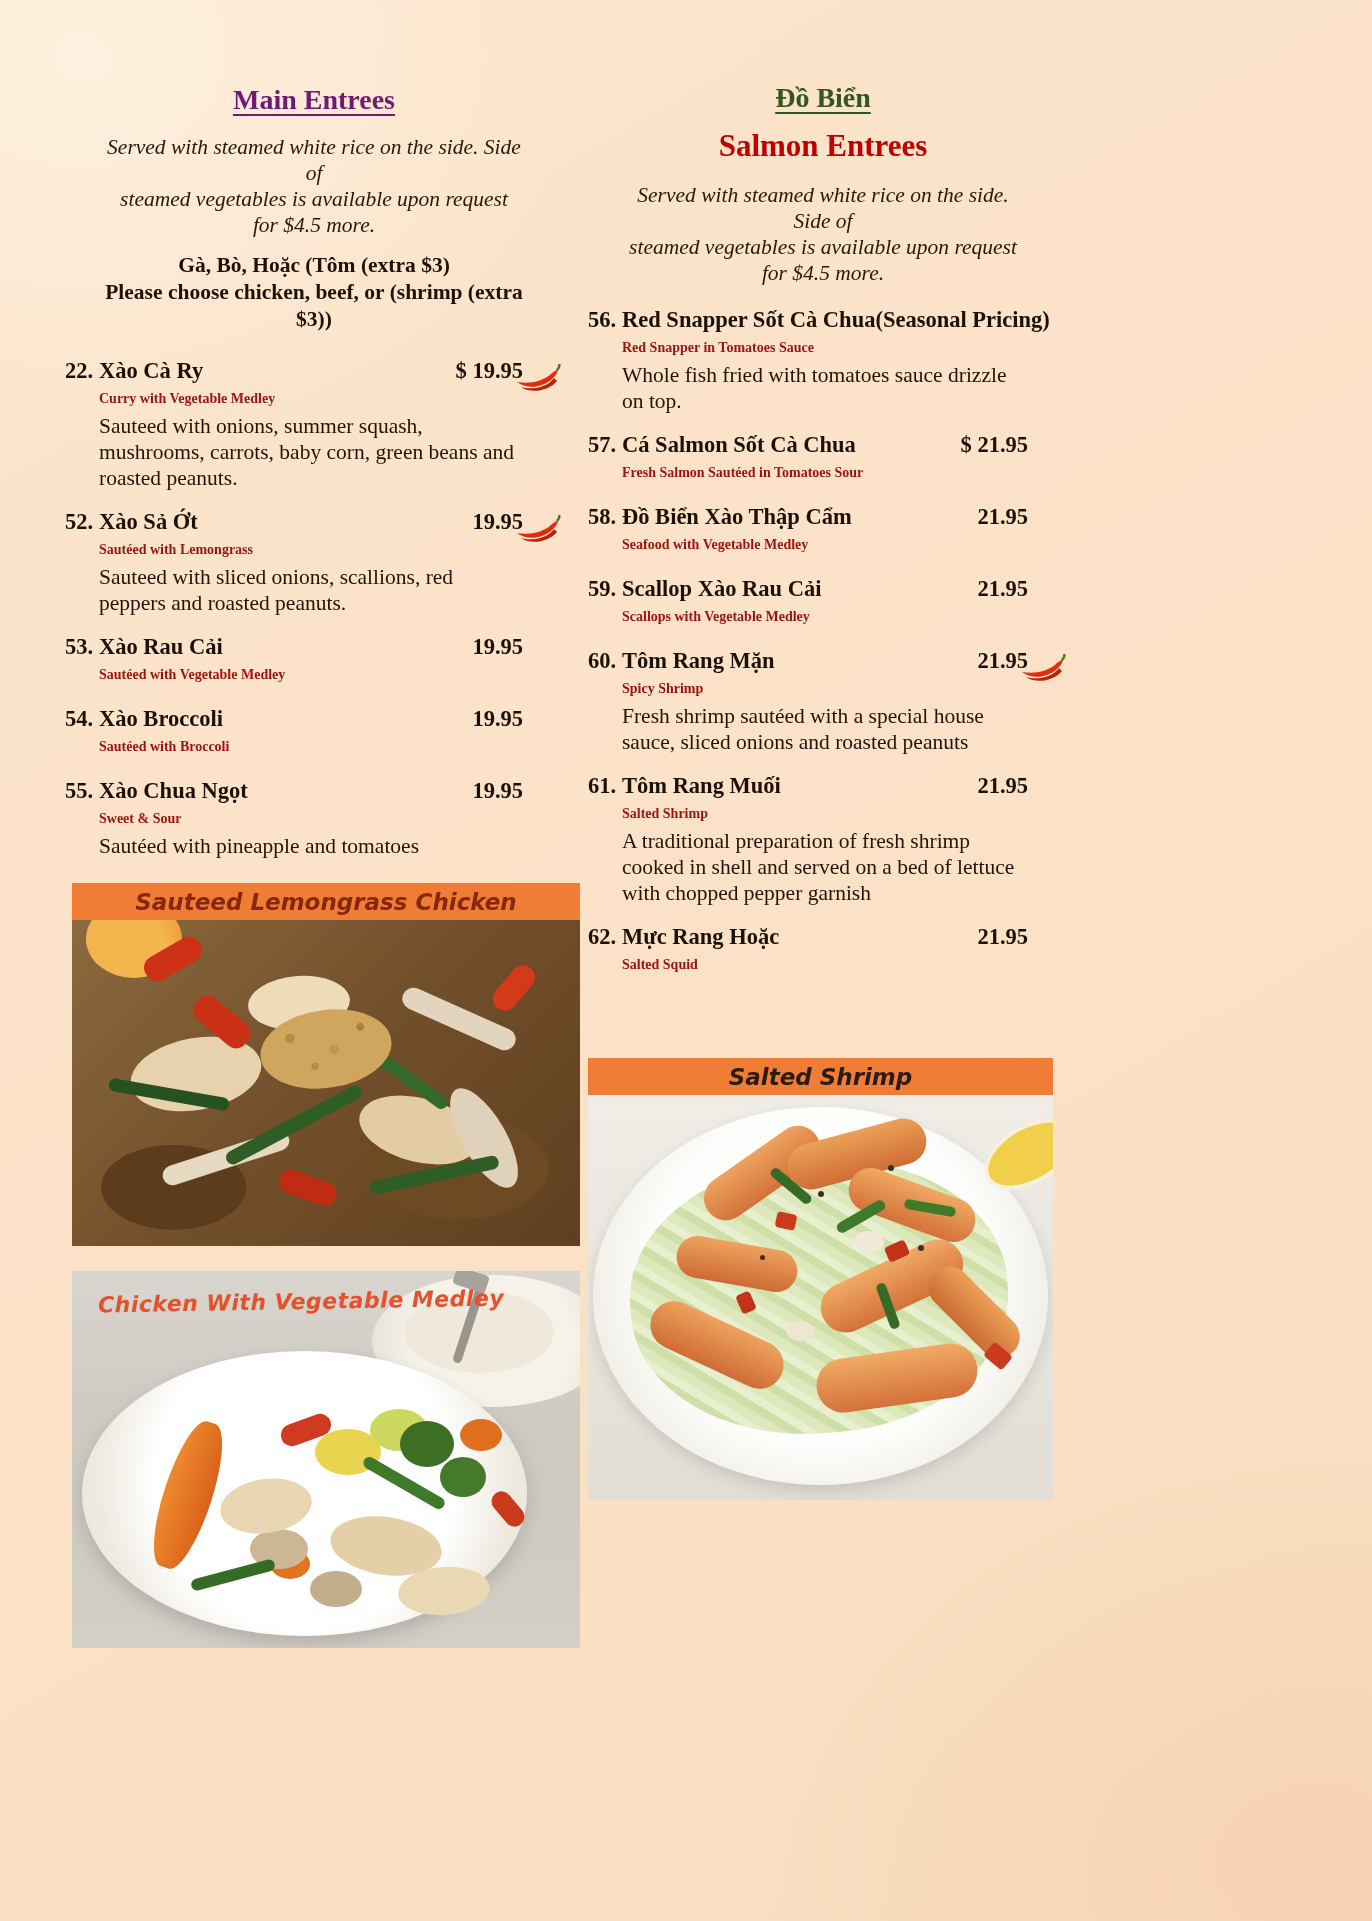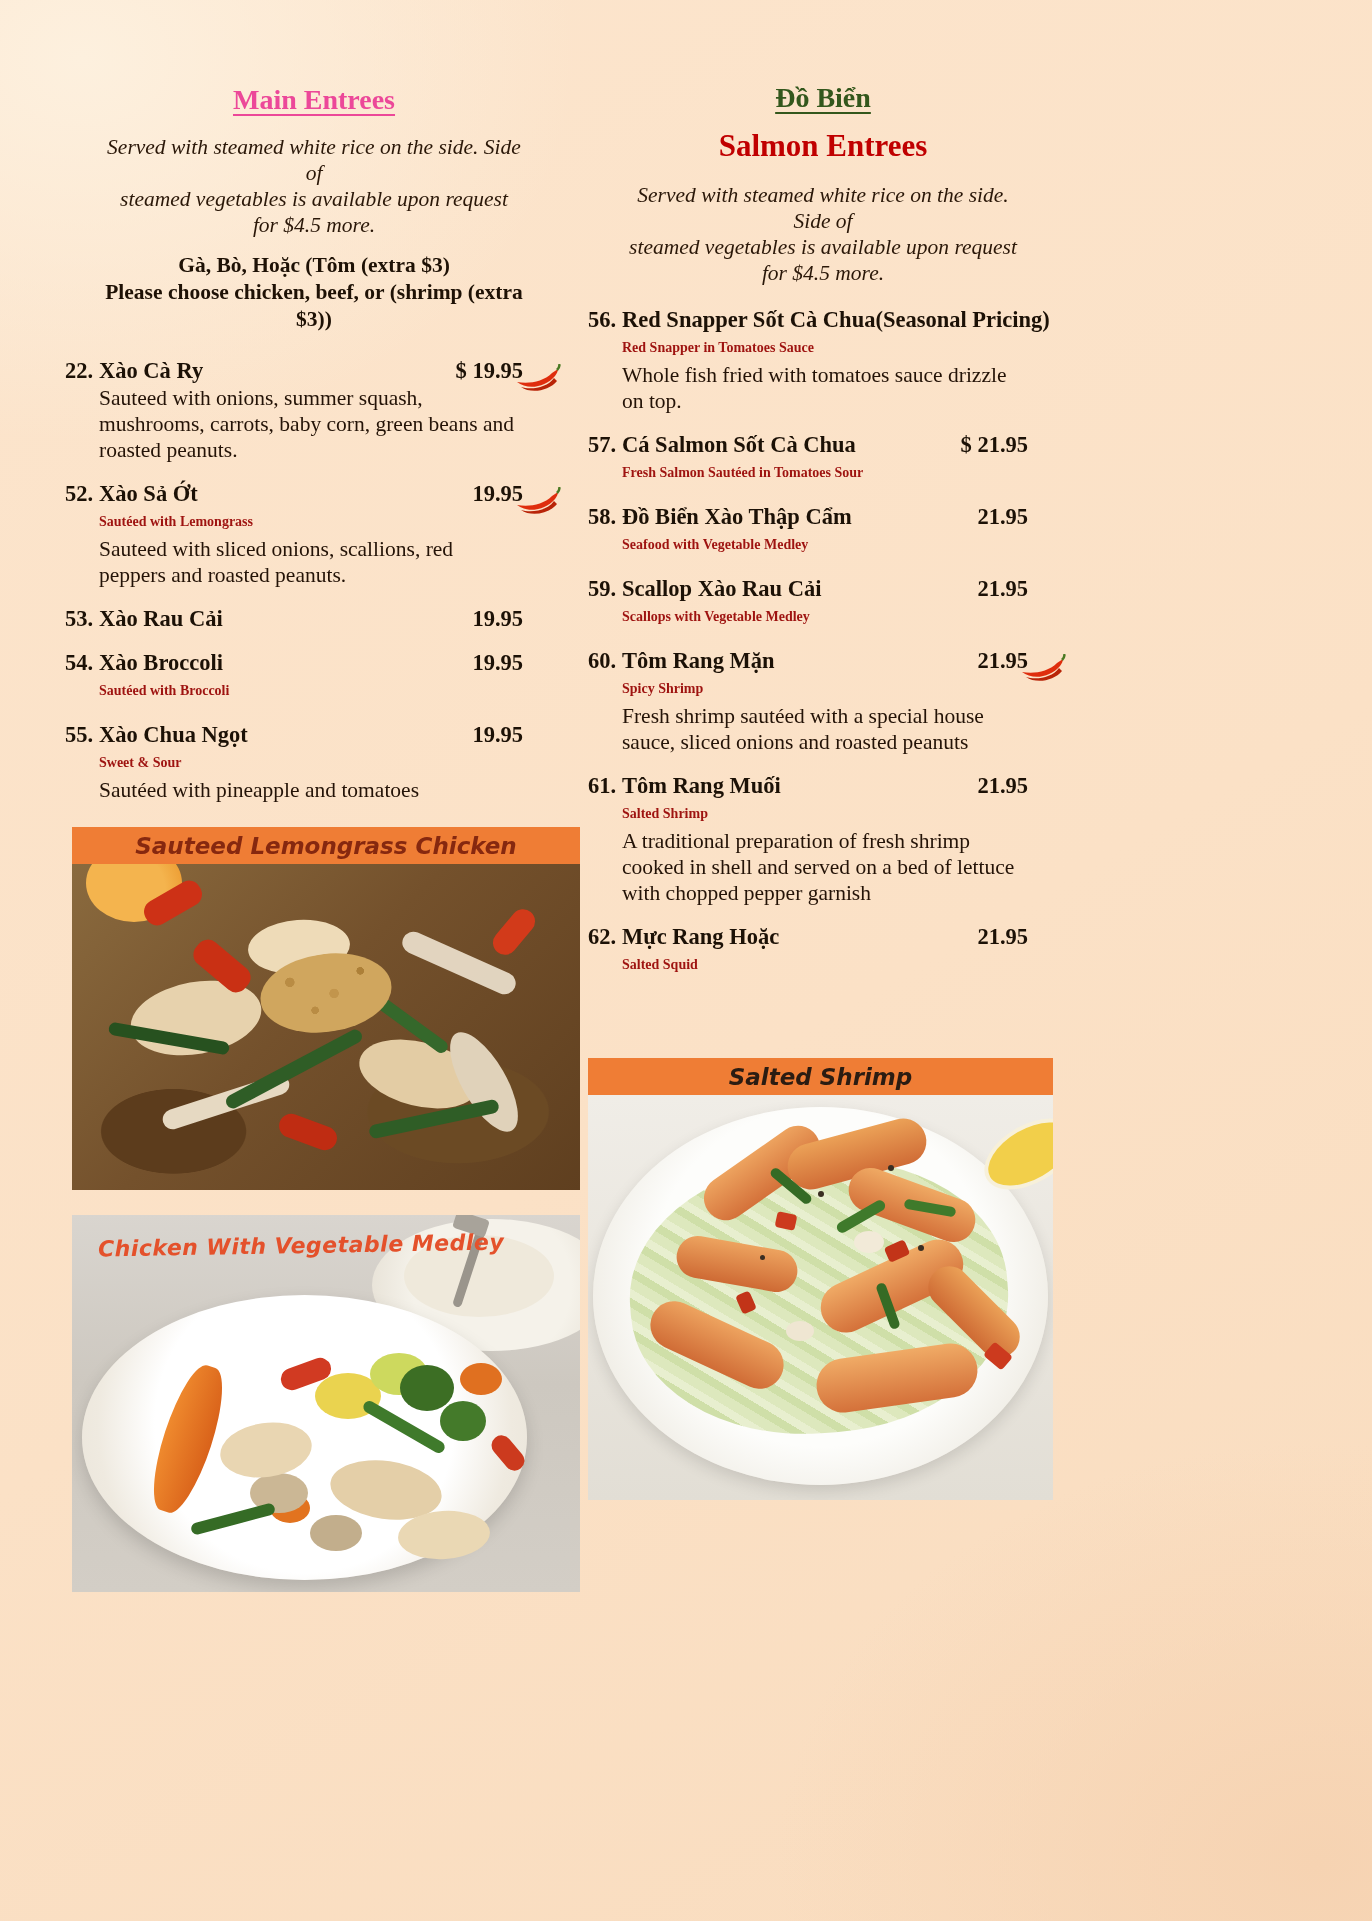--- a/index.html
+++ b/index.html
@@ -8,21 +8,21 @@
     font-family:"Liberation Serif",serif;color:#241307;
     background:
       radial-gradient(900px 700px at 6% 3%, #fdf0de 0%, rgba(253,240,222,0) 55%),
       radial-gradient(900px 700px at 96% 97%, #f6d3b2 0%, rgba(246,211,178,0) 60%),
       linear-gradient(150deg,#fce5cd 0%,#fbe1c6 55%,#f9dcbe 100%);
   }
   .col{position:absolute;top:0;}
   .col-left{left:65px;width:458px;}
   .col-right{left:588px;width:440px;}
   .hdrwrap{padding-left:40px;text-align:center;}
-  .title-main{margin-top:84px;font-size:28px;font-weight:bold;color:#ec4899;text-decoration:underline;text-underline-offset:5px;}
+  .title-main{margin-top:84px;font-size:28px;font-weight:bold;color:#701a75;text-decoration:underline;text-underline-offset:5px;}
   .title-vn{margin-top:82px;font-size:28px;font-weight:bold;color:#33571c;text-decoration:underline;text-underline-offset:5px;}
   .title-seafood{margin-top:14px;font-size:31px;font-weight:bold;color:#c00000;}
   .note{margin-top:18px;font-style:italic;font-size:21.5px;line-height:26px;text-align:center;color:#2a1708;}
   .choice{margin-top:14px;font-weight:bold;font-size:21.5px;line-height:27px;text-align:center;color:#1e1105;}
   .items{margin-top:24px;}
   .item{margin-bottom:17px;position:relative;}
   .row{display:flex;align-items:baseline;font-size:22.5px;font-weight:bold;color:#1c1106;line-height:27px;}
   .num{flex:0 0 34px;}
   .name{white-space:nowrap;}
   .price{margin-left:auto;position:relative;white-space:nowrap;}
@@ -70,20 +70,21 @@
     <div class="item">
       <div class="row">
         <span class="num">22.</span>
         <span class="name">Xào Cà Ry</span>
         <span class="price"><span>$ 19.95</span><span class="chili"><svg viewBox="0 0 46 30" width="46" height="30">
                 <path d="M2 18 C12 26 30 24 40 12 C42 9 43 7 43 5 C41 6 39 8 37 9 C28 18 14 20 2 18 Z" fill="#df2d0d"></path>
                 <path d="M6 23 C16 30 34 27 42 17 l-3 -3 C32 24 16 26 6 23 Z" fill="#b82408"></path>
                 <path d="M42 6 C44 4 45 2 44 0" stroke="#4a7a23" stroke-width="2.5" fill="none"></path>
               </svg></span></span>
       </div>
+      <div class="sub">Curry with Vegetable Medley</div>
       <div class="desc">Sauteed with onions, summer squash, mushrooms, carrots, baby corn, green beans and roasted peanuts.</div>
     </div>
 
     <div class="item">
       <div class="row">
         <span class="num">52.</span>
         <span class="name">Xào Sả Ớt</span>
         <span class="price"><span>19.95</span><span class="chili"><svg viewBox="0 0 46 30" width="46" height="30">
                 <path d="M2 18 C12 26 30 24 40 12 C42 9 43 7 43 5 C41 6 39 8 37 9 C28 18 14 20 2 18 Z" fill="#df2d0d"></path>
                 <path d="M6 23 C16 30 34 27 42 17 l-3 -3 C32 24 16 26 6 23 Z" fill="#b82408"></path>
@@ -93,20 +94,21 @@
       <div class="sub">Sautéed with Lemongrass</div>
       <div class="desc">Sauteed with sliced onions, scallions, red peppers and roasted peanuts.</div>
     </div>
 
     <div class="item">
       <div class="row">
         <span class="num">53.</span>
         <span class="name">Xào Rau Cải</span>
         <span class="price"><span>19.95</span></span>
       </div>
+      <div class="sub">Sautéed with Vegetable Medley</div>
     </div>
 
     <div class="item">
       <div class="row">
         <span class="num">54.</span>
         <span class="name">Xào Broccoli</span>
         <span class="price"><span>19.95</span></span>
       </div>
       <div class="sub">Sautéed with Broccoli</div>
     </div>

